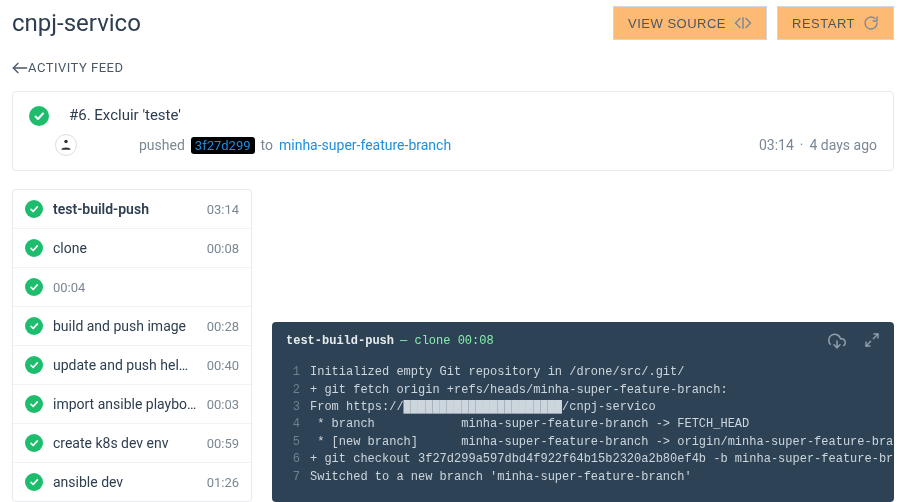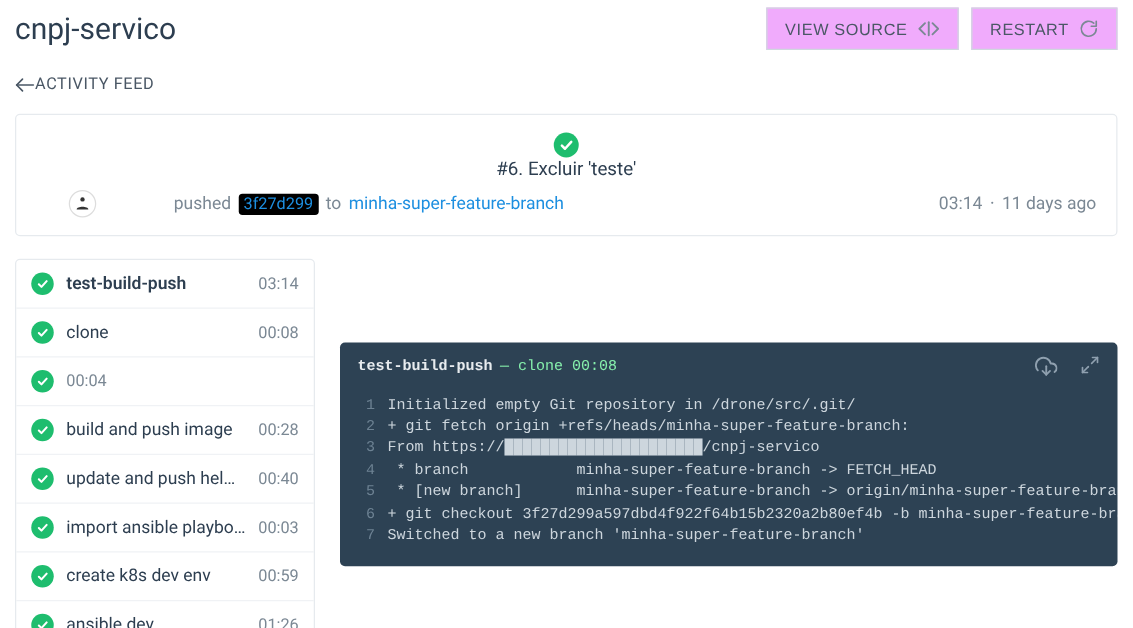--- a/index.html
+++ b/index.html
@@ -18,21 +18,21 @@
     padding: 6px 0 10px 0;
   }
   .title {
     font-size: 24px;
     font-weight: 400;
     color: #2d3e50;
   }
   .header-buttons { display: flex; gap: 10px; }
   .btn {
     border: 1px solid #cfd7de;
-    background: #f0abfc;
+    background: #fdba74;
     padding: 8px 14px;
     font-size: 13px;
     color: #4a5765;
     letter-spacing: 0.5px;
     display: flex;
     align-items: center;
     gap: 8px;
     cursor: pointer;
   }
   .icon { display: inline-flex; }
@@ -46,23 +46,22 @@
     padding: 10px 0 16px 0;
     cursor: pointer;
   }
   .build-card {
     border: 1px solid #e6eaee;
     border-radius: 4px;
     padding: 14px 16px;
   }
   .build-card-row1 {
     display: flex;
-    align-items: center;
-    gap: 0;
-    flex-direction: column;
+    align-items: flex-start;
+    gap: 20px;
   }
   .status-circle {
     width: 20px; height: 20px;
     border-radius: 50%;
     background: #1ebd6e;
     display: flex; align-items: center; justify-content: center;
     flex-shrink: 0;
   }
   .status-circle.sm { width: 18px; height: 18px; }
   .build-title { font-size: 15px; color: #2d3e50; }
@@ -88,21 +87,21 @@
   }
   .meta-right {
     margin-left: auto;
     color: #7b8894;
     display:flex; gap:6px;
   }
   .columns {
     display: flex;
     gap: 20px;
     margin-top: 18px;
-    align-items: center;
+    align-items: flex-end;
   }
   .steps-panel {
     width: 240px;
     border: 1px solid #e6eaee;
     border-radius: 4px;
   }
   .step {
     display: flex;
     align-items: center;
     gap: 10px;
@@ -208,21 +207,21 @@
         </svg>
     </span>
     <span style="width:50px"></span>
     <span>pushed</span>
     <span class="mono-link">3f27d299</span>
     <span>to</span>
     <span class="link">minha-super-feature-branch</span>
     <span class="meta-right">
       <span>03:14</span>
       <span>·</span>
-      <span>11 days ago</span>
+      <span>4 days ago</span>
     </span>
   </div>
 </div>
 
 <div class="columns">
   <div class="steps-panel">
     <div class="step">
       <span class="status-circle sm">
         <svg width="10" height="10" viewBox="0 0 24 24" fill="none" stroke="#fff" stroke-width="4" stroke-linecap="round" stroke-linejoin="round">
             <polyline points="5 13 10 18 20 7"></polyline>

